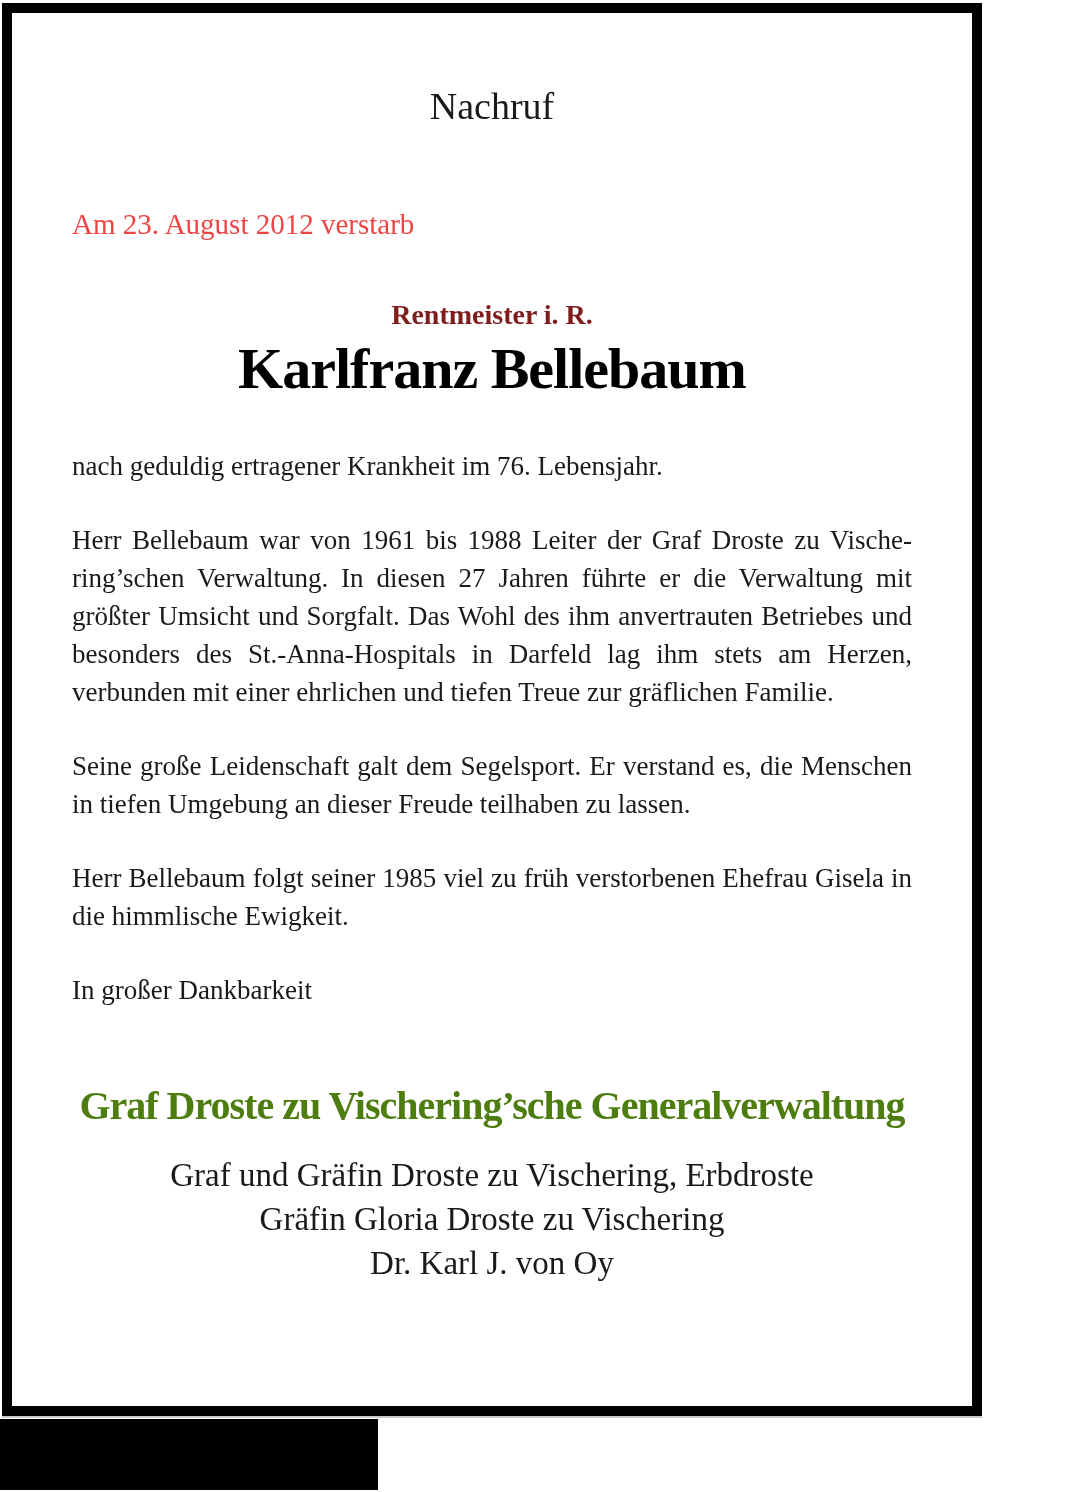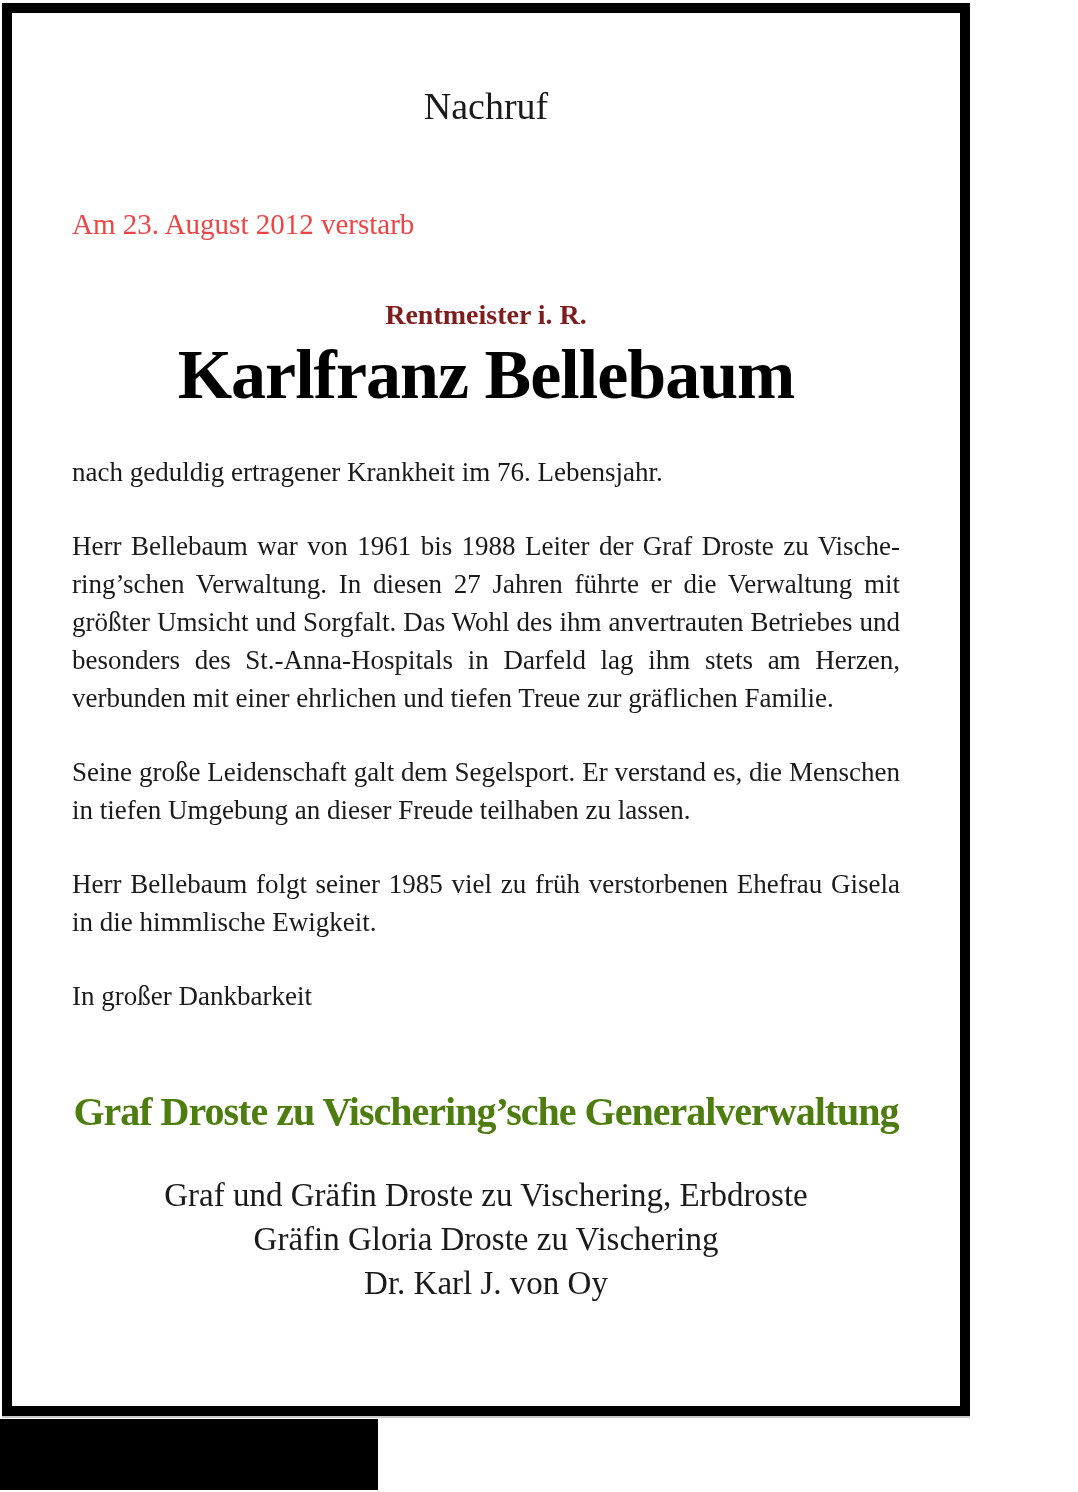--- a/index.html
+++ b/index.html
@@ -8,20 +8,21 @@
     background: #ffffff;
   }
   .page {
     position: relative;
     width: 970px;
     height: 1492px;
     background: #ffffff;
     overflow: hidden;
     font-family: "Liberation Serif", "DejaVu Serif", serif;
     color: #111111;
+    padding-left: 12px;
   }
   .frame {
     position: absolute;
     left: 2px;
     top: 3px;
     right: 0px;
     bottom: 76px;
     border: 10px solid #000000;
     background: #ffffff;
     box-shadow: 0 2px 0 0 #c9c9c9;
@@ -45,22 +46,22 @@
   }
   .honorific {
     margin-top: 54px;
     font-size: 28px;
     line-height: 36px;
     font-weight: bold;
     text-align: center;
     color: #7f1d1d;
   }
   .name {
-    margin-top: 8px;
-    font-size: 70px;
+    margin-top: 2px;
+    font-size: 58px;
     line-height: 68px;
     font-weight: bold;
     text-align: center;
     letter-spacing: -1px;
     color: #000000;
   }
   p.body {
     margin: 36px 0 0 0;
     font-size: 27px;
     line-height: 38px;
@@ -82,21 +83,21 @@
     white-space: nowrap;
     color: #4d7c0f;
   }
   .sig-line {
     font-size: 33px;
     line-height: 44px;
     text-align: center;
     color: #1a1a1a;
   }
   .sig-line.first {
-    margin-top: 36px;
+    margin-top: 22px;
   }
   .scan-block {
     position: absolute;
     left: 0;
     top: 1419px;
     width: 378px;
     height: 71px;
     background: #000000;
   }
 </style>

